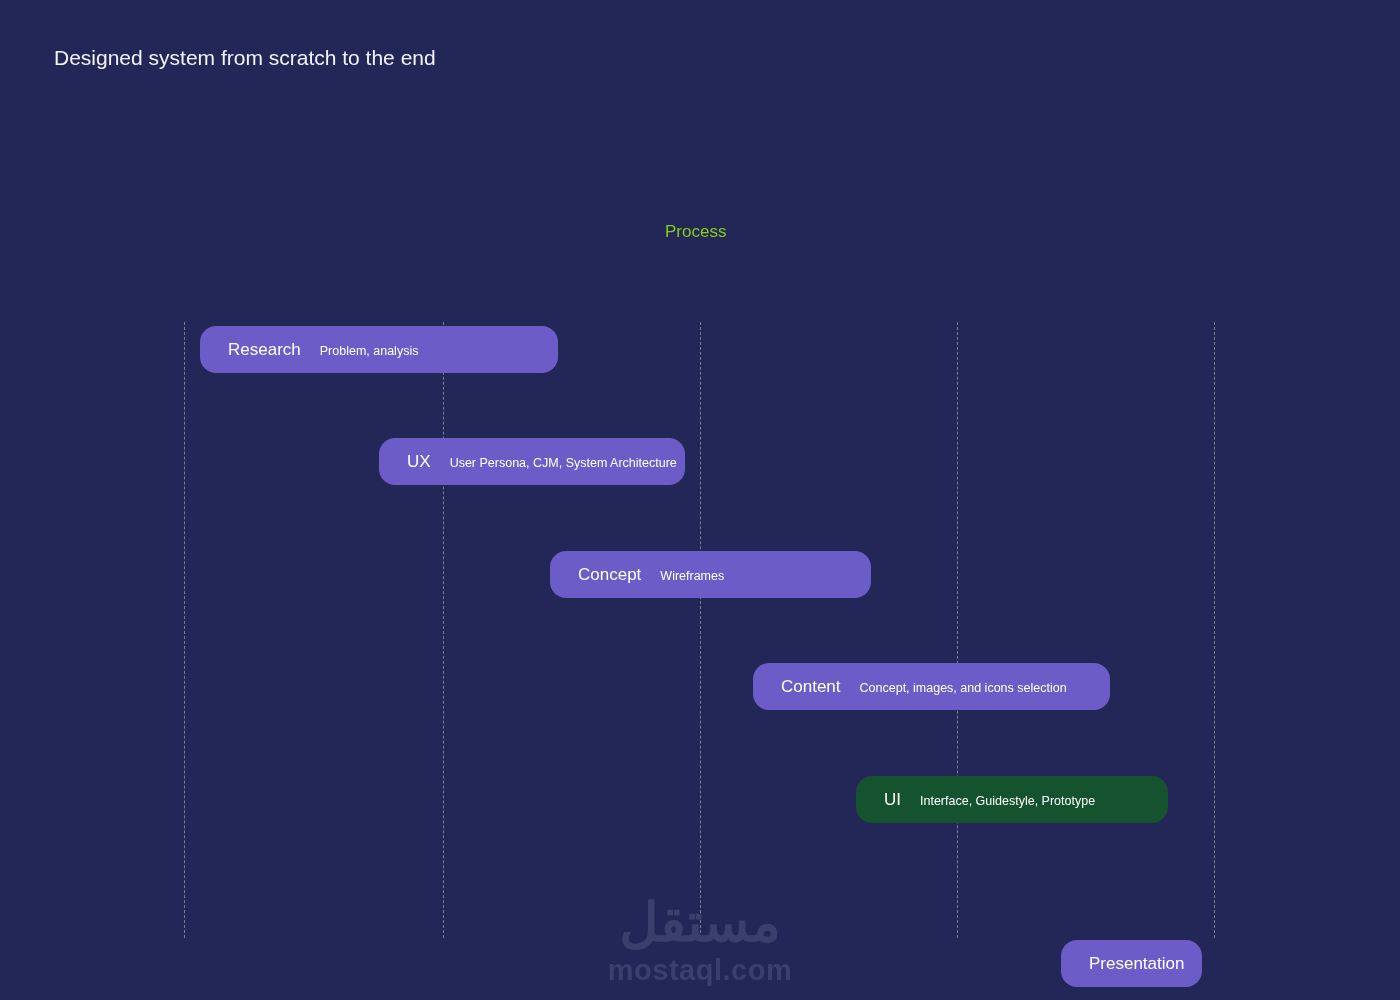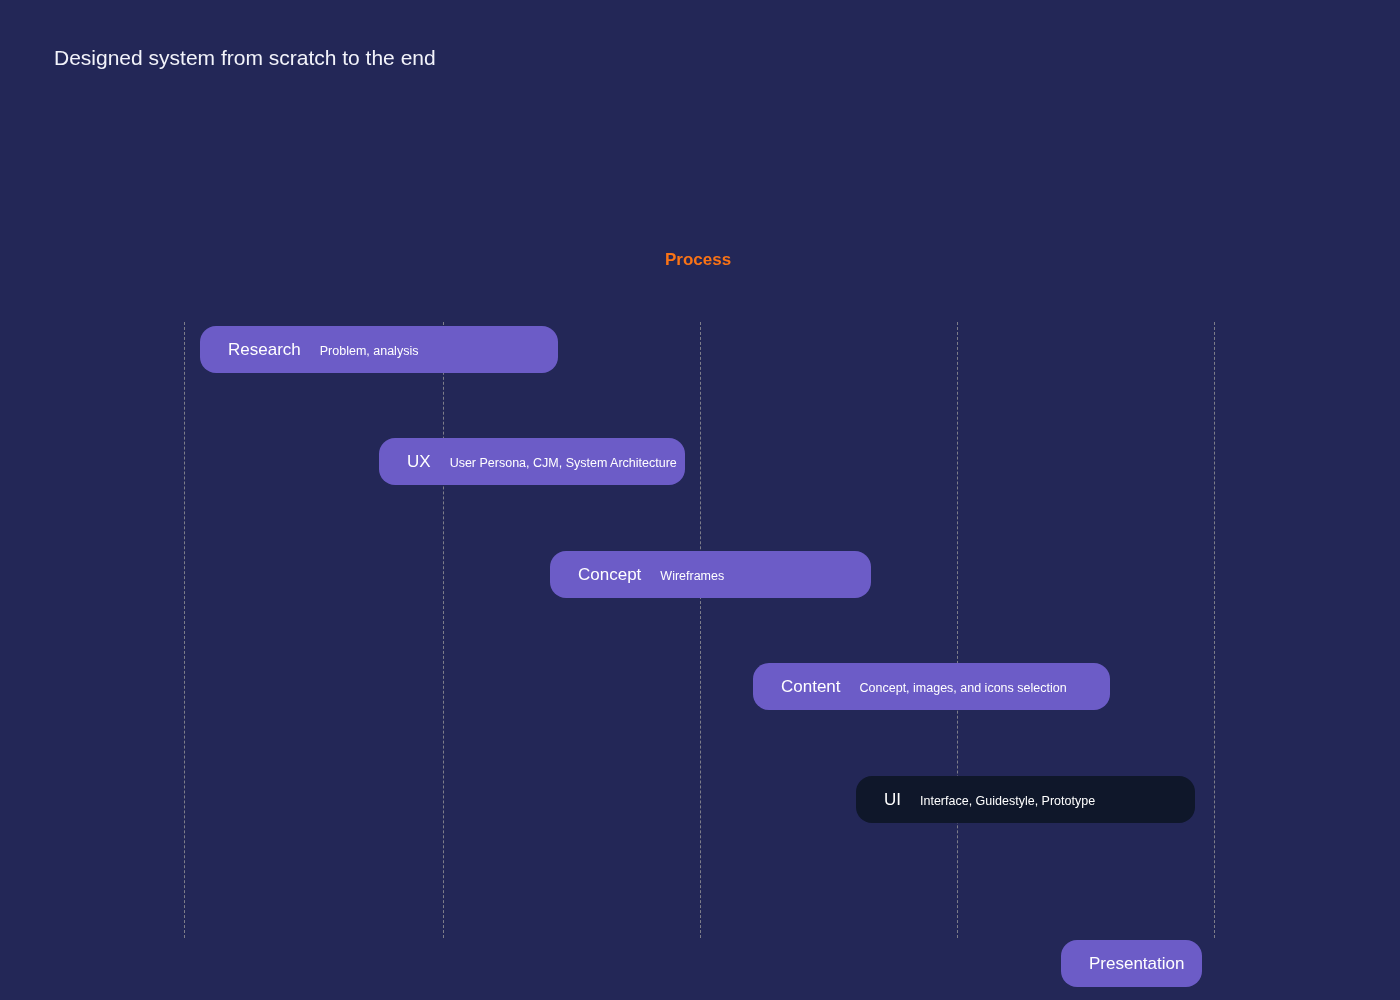--- a/index.html
+++ b/index.html
@@ -42,24 +42,23 @@
     line-height: 1.2;
     white-space: nowrap;
   }
 
   
   .chart-title {
     position: absolute;
     left: 665px;
     top: 222px;
     font-size: 17px;
-    font-weight: bold;
-    color: #f97316;
+    font-weight: normal;
+    color: #84cc16;
     white-space: nowrap;
-    margin-top: 28px;
   }
 
   .gantt {
     position: absolute;
     left: 0;
     top: 0;
     width: 1400px;
     height: 1000px;
   }
 
@@ -150,23 +149,27 @@
         <span class="bar-desc">User Persona, CJM, System Architecture</span>
       </div>
       <div class="bar" style="left: 550px; top: 551px; width: 321px; background: rgb(108, 92, 199);">
         <span class="bar-label">Concept</span>
         <span class="bar-desc">Wireframes</span>
       </div>
       <div class="bar" style="left: 753px; top: 663px; width: 357px; background: rgb(108, 92, 199);">
         <span class="bar-label">Content</span>
         <span class="bar-desc">Concept, images, and icons selection</span>
       </div>
-      <div class="bar" style="left: 856px; top: 776px; width: 339px; background: #0f172a;">
+      <div class="bar" style="left: 856px; top: 776px; width: 312px; background: #14532d;">
         <span class="bar-label">UI</span>
         <span class="bar-desc">Interface, Guidestyle, Prototype</span>
       </div>
       <div class="bar" style="left: 1061px; top: 940px; width: 141px; background: rgb(108, 92, 199);">
         <span class="bar-label">Presentation</span>
       </div>
     </div>
 
+  <div class="watermark">
+    <div class="wm-ar">مستقل</div>
+    <div class="wm-en">mostaql.com</div>
+  </div>
 
 </div>
 
 </body></html>

